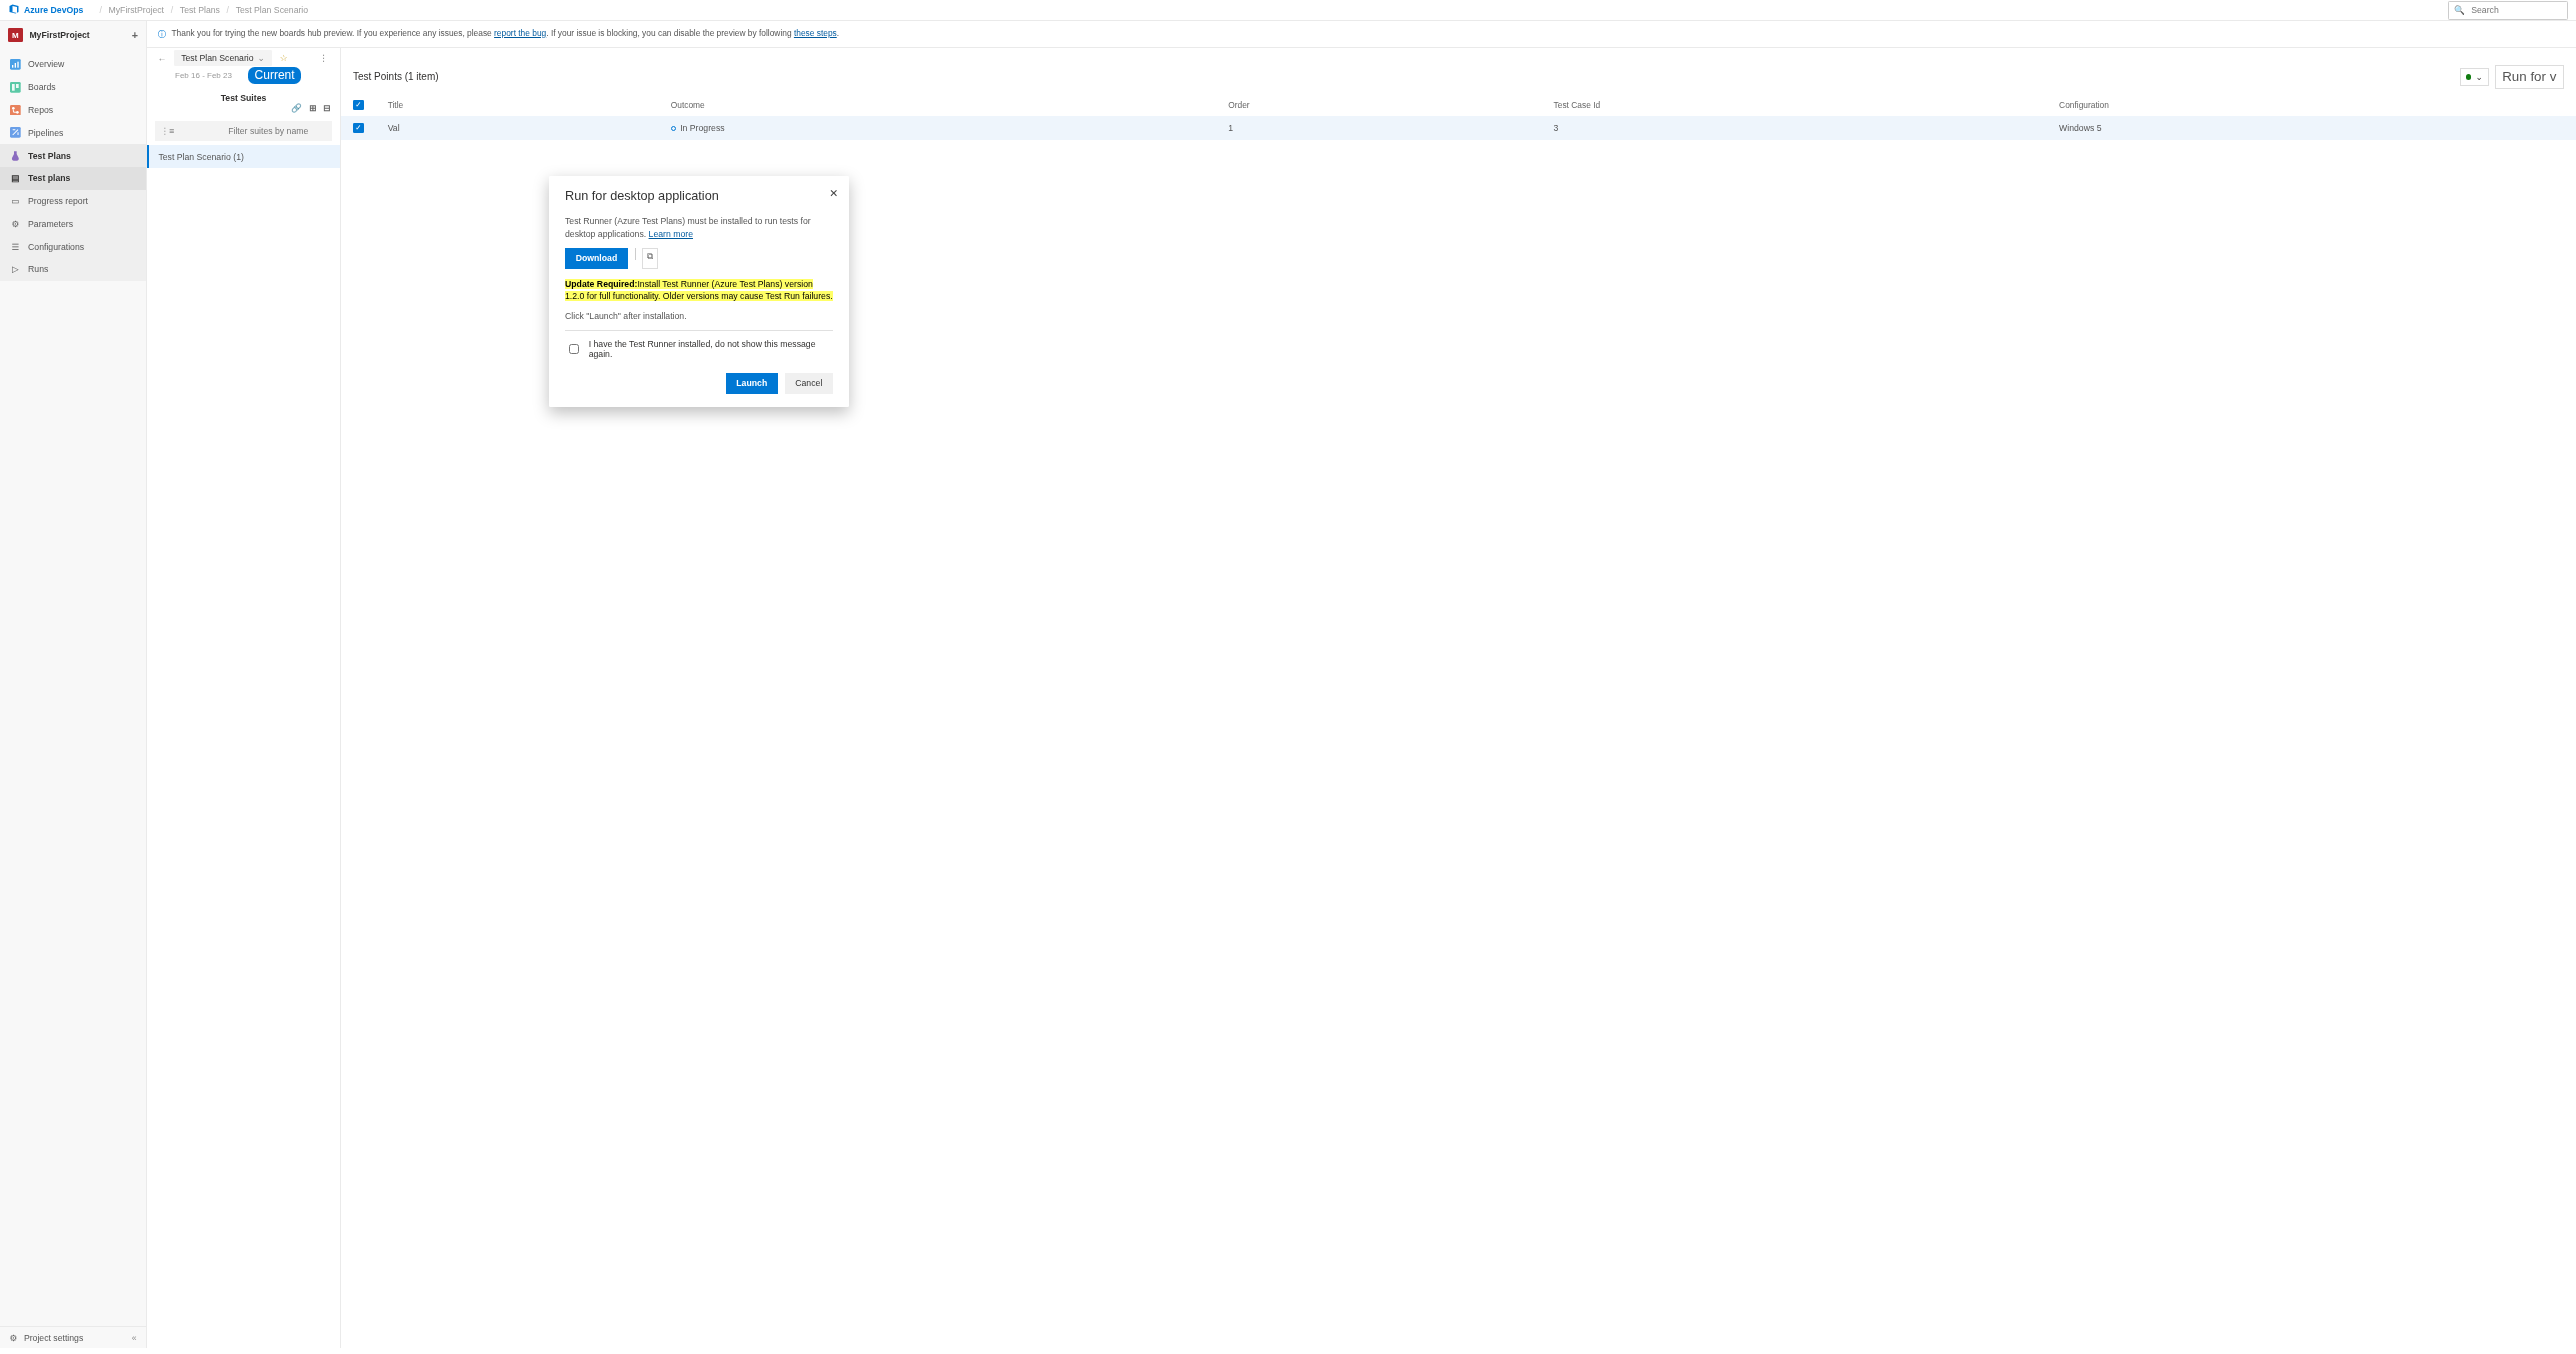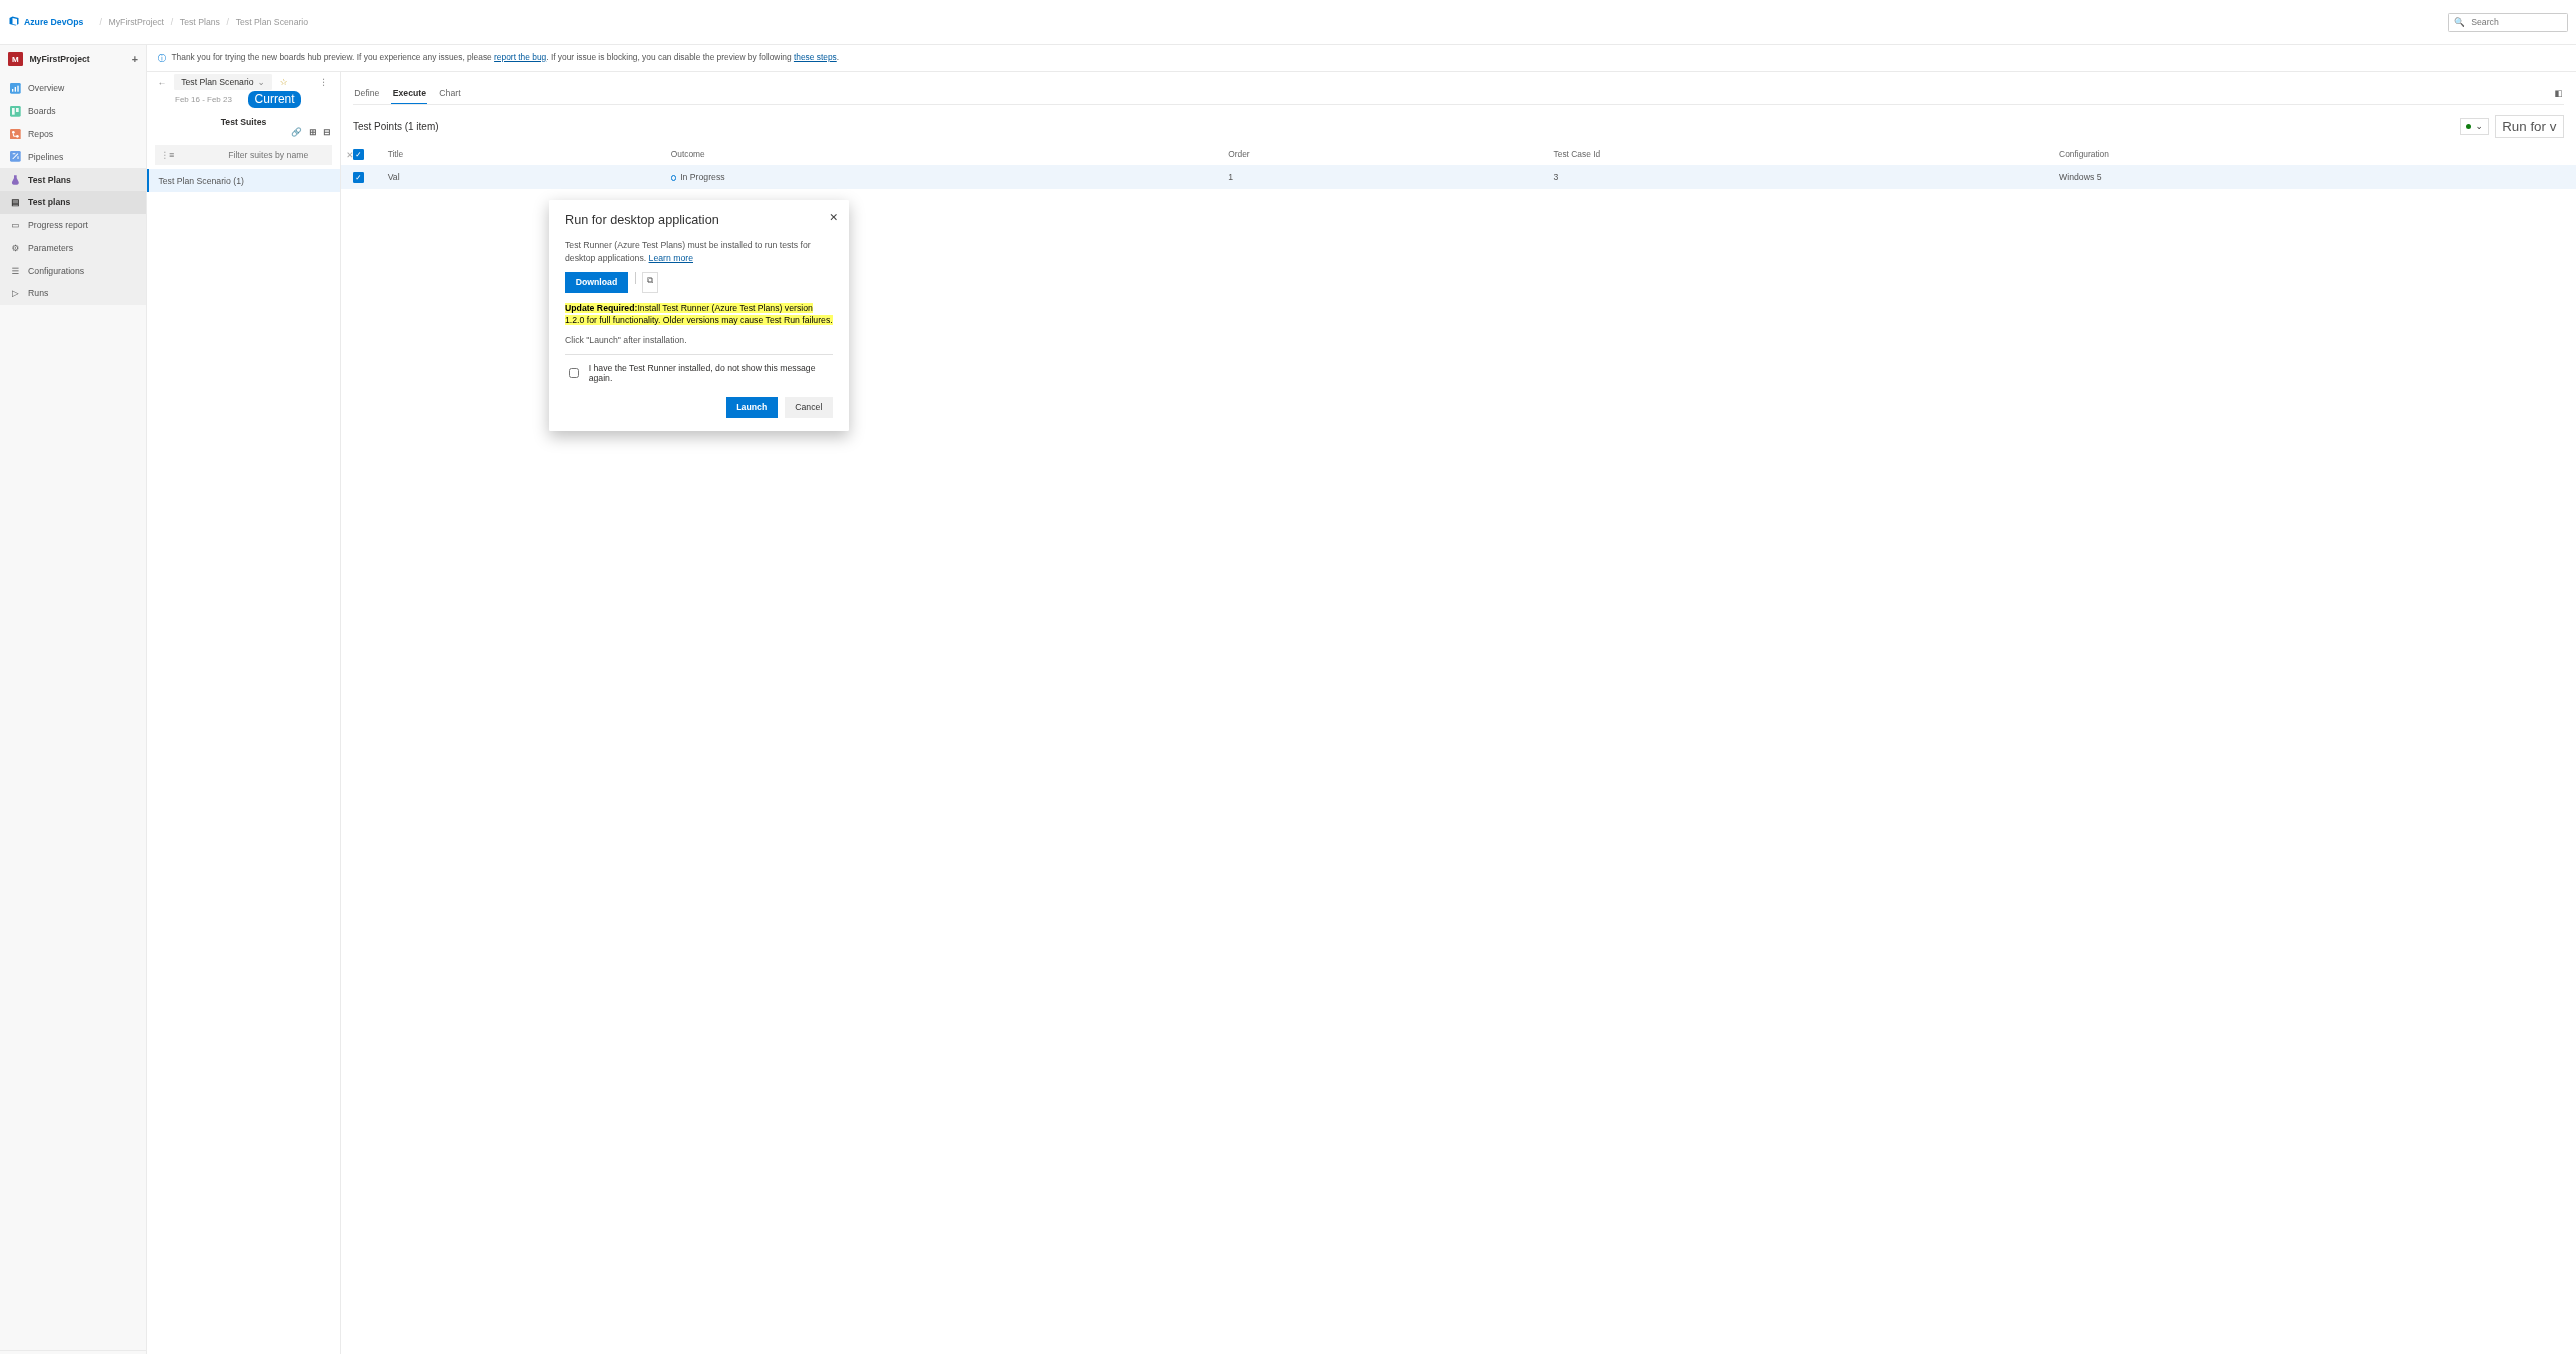--- a/index.html
+++ b/index.html
@@ -1,20 +1,20 @@
 <!DOCTYPE html>
 <html><head>
 <meta charset="utf-8">
 <style>
   * { box-sizing: border-box; }
   html, body { margin: 0; padding: 0; font-family: "Segoe UI", Arial, sans-serif; font-size: 8.7px; color: #323130; background:#fff; }
   a { color: #005a9e; text-decoration: underline; cursor:pointer; }
 
   
-  .top-header { display:flex; align-items:center; height:45px; padding:0 8px; border-bottom:0.7px solid #eaeaea;justify-content:space-between; }
+  .top-header { display:flex; align-items:center; height:21px; padding:0 8px; border-bottom:0.7px solid #eaeaea;justify-content:space-between; }
   .brand { display:flex; align-items:center; gap:4px; font-weight:600; color:#0078d4; cursor:pointer; }
   .brand svg { width:12px; height:12px; }
   .breadcrumbs { display:flex; align-items:center; gap:6.7px; margin-left:16px; color:#999; }
   .breadcrumbs .sep { color:#ccc; }
   .breadcrumbs span.crumb { cursor:pointer; }
   .top-header .spacer { flex:1; }
   .search-box { display:flex; align-items:center; border:0.7px solid #ccc; border-radius:1.3px; height:19px; width:120px; padding:0 5.4px; color:#999; gap:4px; }
   .search-box input { border:none; outline:none; font-size:8.7px; color:#333; flex:1; background:transparent; }
 
   
@@ -246,26 +246,20 @@
         <div class="filter-box">
           <span>⋮≡</span>
           <input placeholder="Filter suites by name" style="">
           <span class="clear">✕</span>
         </div>
         <div class="suite-item">Test Plan Scenario (1)</div>
       </div>
 
       <div class="main">
         <div class="content-pad">
-          <div class="tabs">
-            <div class="tab">Define</div>
-            <div class="tab active">Execute</div>
-            <div class="tab">Chart</div>
-            <div class="right-pane-toggle">◧</div>
-          </div>
         </div>
 
         <div class="points-bar">
           <span class="label">Test Points (1 item)</span>
           <div class="tools">
             <div class="status-dd">
               <span class="green-dot"></span>
               <span>⌄</span>
             </div>
             <button class="run-btn">Run for v</button>

